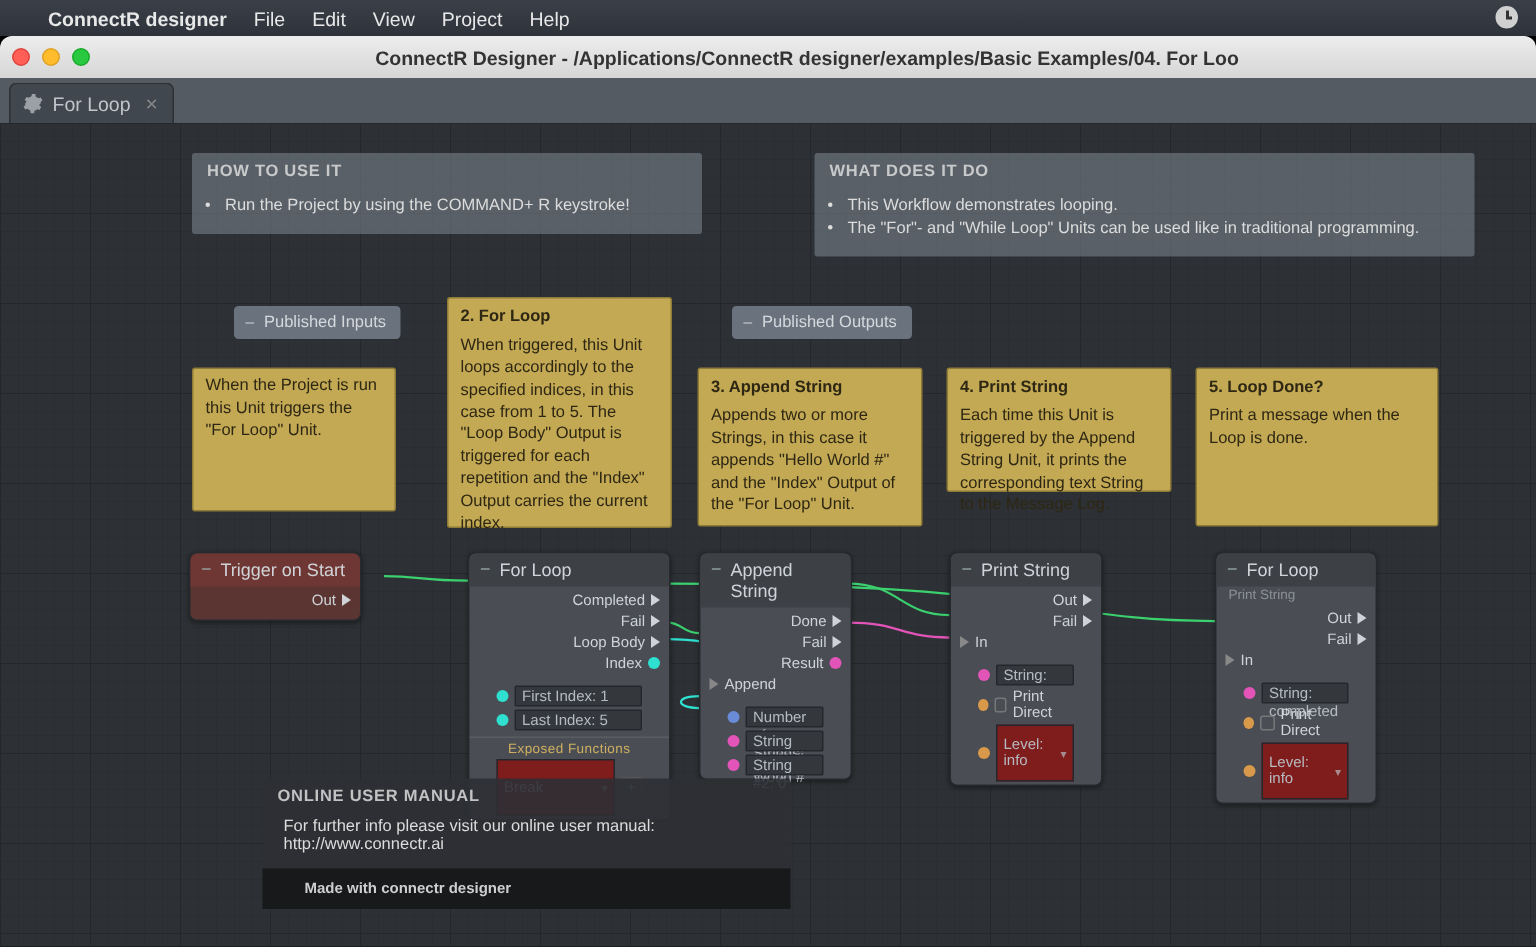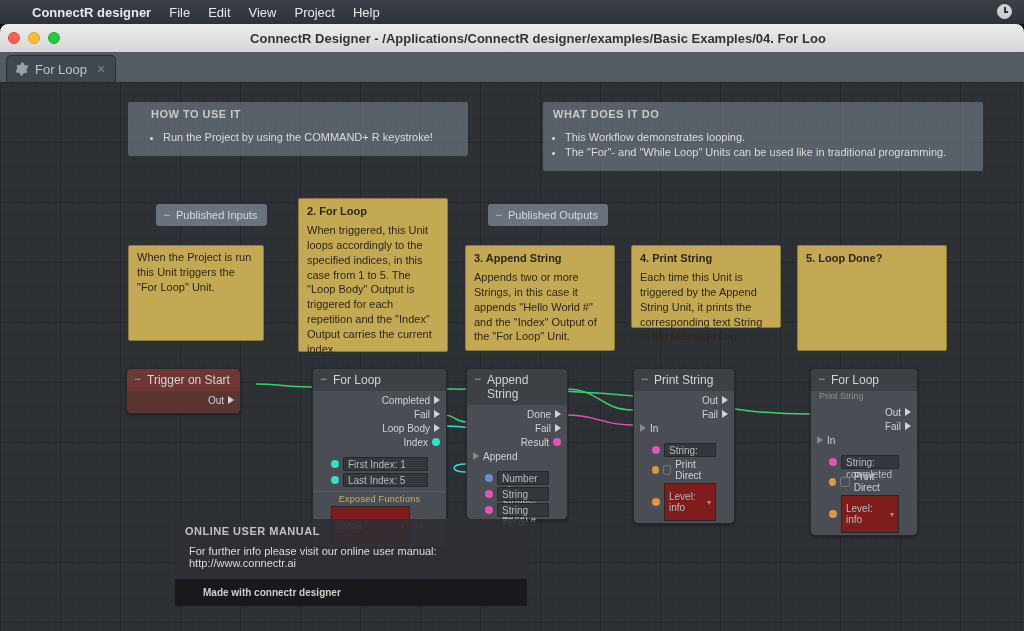--- a/index.html
+++ b/index.html
@@ -122,21 +122,21 @@
 
   <svg class="wires">
     <path d="M256 302 C280 302 280 305 312 305" stroke="#3bd16f" stroke-width="1.5" fill="none"></path>
     <path d="M445 333 C455 333 455 340 466 340" stroke="#3bd16f" stroke-width="1.5" fill="none"></path>
     <path d="M445 344 C520 344 520 390 466 390 C450 390 450 382 466 382" stroke="#2fe0d0" stroke-width="1.5" fill="none"></path>
     <path d="M445 307 C700 307 700 332 810 332" stroke="#3bd16f" stroke-width="1.5" fill="none"></path>
     <path d="M565 307 C600 307 600 328 633 328" stroke="#3bd16f" stroke-width="1.5" fill="none"></path>
     <path d="M565 333 C600 333 600 343 633 343" stroke="#e354b9" stroke-width="1.5" fill="none"></path>
   </svg>
 
-  <div class="panel" style="left:128px;top:20px;width:340px;padding-left:13px;">
+  <div class="panel" style="left:128px;top:20px;width:340px;">
     <h4>HOW TO USE IT</h4>
     <div class="body">
         <ul>
       <li>Run the Project by using the COMMAND+ R keystroke!</li>
     </ul>
       </div>
   </div>
   <div class="panel" style="left:543px;top:20px;width:440px;">
     <h4>WHAT DOES IT DO</h4>
     <div class="body">
@@ -158,22 +158,23 @@
     <div class="txt">When triggered, this Unit loops accordingly to the specified indices, in this case from 1 to 5. The "Loop Body" Output is triggered for each repetition and the "Index" Output carries the current index.</div>
   </div>
   <div class="sticky" style="left:465px;top:163px;width:150px;height:106px;">
     <h5>3. Append String</h5>
     <div class="txt">Appends two or more Strings, in this case it appends "Hello World #" and the "Index" Output of the "For Loop" Unit.</div>
   </div>
   <div class="sticky" style="left:631px;top:163px;width:150px;height:83px;">
     <h5>4. Print String</h5>
     <div class="txt">Each time this Unit is triggered by the Append String Unit, it prints the corresponding text String to the Message Log.</div>
   </div>
-  <div class="sticky" style="left:797px;top:163px;width:150px;height:106px;">
+  <div class="sticky" style="left:797px;top:163px;width:162px;height:106px;">
     <h5>5. Loop Done?</h5>
+    <div class="txt">Print a message when the Loop is done.</div>
   </div>
 
   <div class="node red" style="left:126px;top:286px;width:115px;">
     <div class="nhead">Trigger on Start</div>
     <div class="rows">
       <div class="row right">
           <span>Out</span>
           <span class="tri out t-green"></span>
         </div>
     </div>

